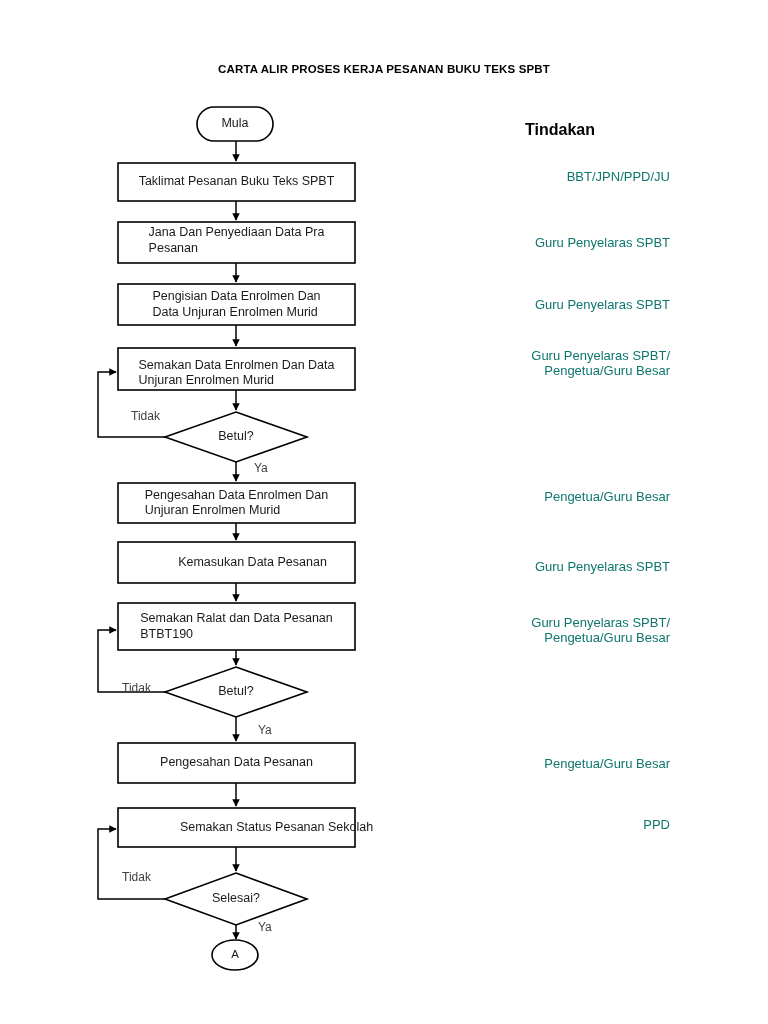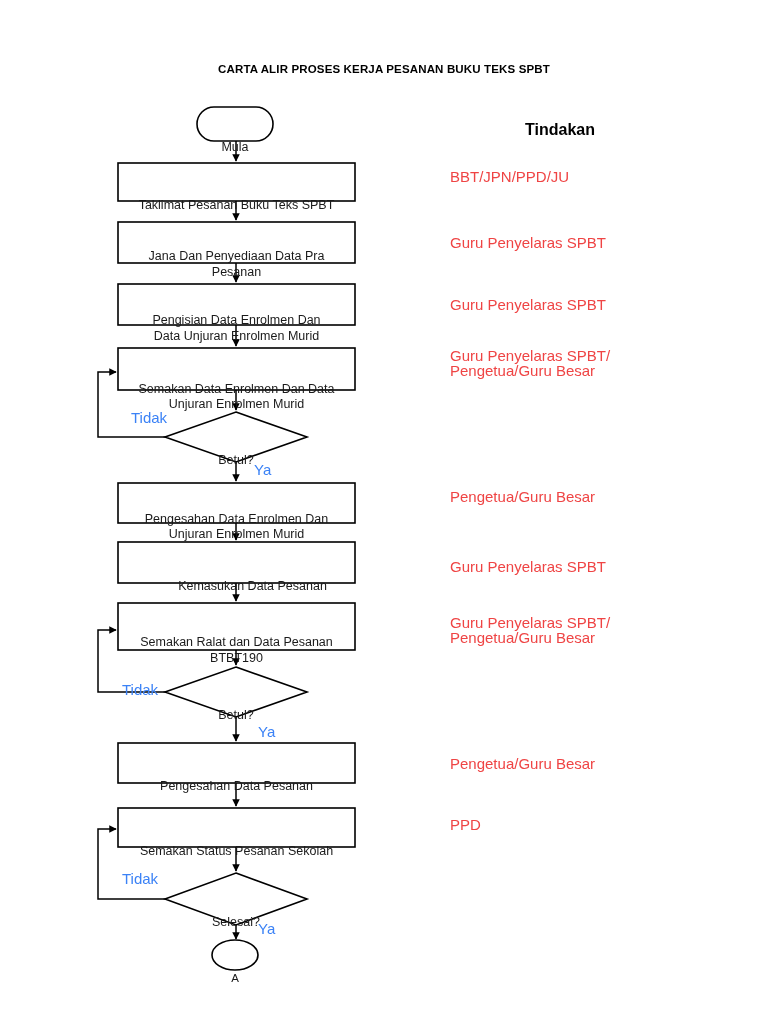--- a/index.html
+++ b/index.html
@@ -41,42 +41,40 @@
     top: 121px;
     width: 220px;
     text-align: center;
     font-size: 16px;
     font-weight: bold;
   }
   .action-label {
     position: absolute;
     left: 450px;
     width: 220px;
-    text-align: left;
-    font-size: 15px;
+    text-align: right;
+    font-size: 13px;
     line-height: 15px;
-    color: #ef4444;
+    color: #0f766e;
   }
   .node-text {
     position: absolute;
-    text-align: center;
     font-size: 12.5px;
     line-height: 15.5px;
     color: #1a1a1a;
     display: flex;
     align-items: center;
     justify-content: center;
     pointer-events: none;
     white-space: pre-line;
-    margin-top: 24px;
   }
   .edge-label {
     position: absolute;
-    font-size: 15px;
-    color: #3b82f6;
+    font-size: 12px;
+    color: #404040;
     white-space: nowrap;
   }
 </style>
 </head>
 <body>
 
 <div id="page">
 
   <div class="doc-title">CARTA ALIR PROSES KERJA PESANAN BUKU TEKS SPBT</div>
   <div class="col-header">Tindakan</div>
@@ -138,21 +136,21 @@
   <div class="node-text" style="left:118px; top:348px; width:237px; height:50px;">Semakan Data Enrolmen  Dan Data
 Unjuran Enrolmen Murid</div>
   <div class="node-text" style="left:165px; top:412px; width:142px; height:50px;">Betul?</div>
   <div class="node-text" style="left:118px; top:483px; width:237px; height:40px;">Pengesahan Data Enrolmen Dan
 Unjuran Enrolmen Murid</div>
   <div class="node-text" style="left:134px; top:542px; width:237px; height:41px;">Kemasukan Data Pesanan</div>
   <div class="node-text" style="left:118px; top:603px; width:237px; height:47px;">Semakan Ralat dan Data Pesanan
 BTBT190</div>
   <div class="node-text" style="left:165px; top:667px; width:142px; height:50px;">Betul?</div>
   <div class="node-text" style="left:118px; top:743px; width:237px; height:40px;border-radius:6px;">Pengesahan Data Pesanan</div>
-  <div class="node-text" style="left:118px; top:808px; width:237px; height:39px;">Semakan Status Pesanan Sekolah</div>
+  <div class="node-text" style="left:118px; top:808px; width:237px; height:39px;padding-left:40px;">Semakan Status Pesanan Sekolah</div>
   <div class="node-text" style="left:165px; top:873px; width:142px; height:52px;">Selesai?</div>
   <div class="node-text" style="left:212px; top:940px; width:46px; height:30px; font-size:11.5px;">A</div>
 
   <div class="edge-label" style="left:131px; top:409px;">Tidak</div>
   <div class="edge-label" style="left:254px; top:461px;">Ya</div>
   <div class="edge-label" style="left:122px; top:681px;">Tidak</div>
   <div class="edge-label" style="left:258px; top:723px;">Ya</div>
   <div class="edge-label" style="left:122px; top:870px;">Tidak</div>
   <div class="edge-label" style="left:258px; top:920px;">Ya</div>
 

